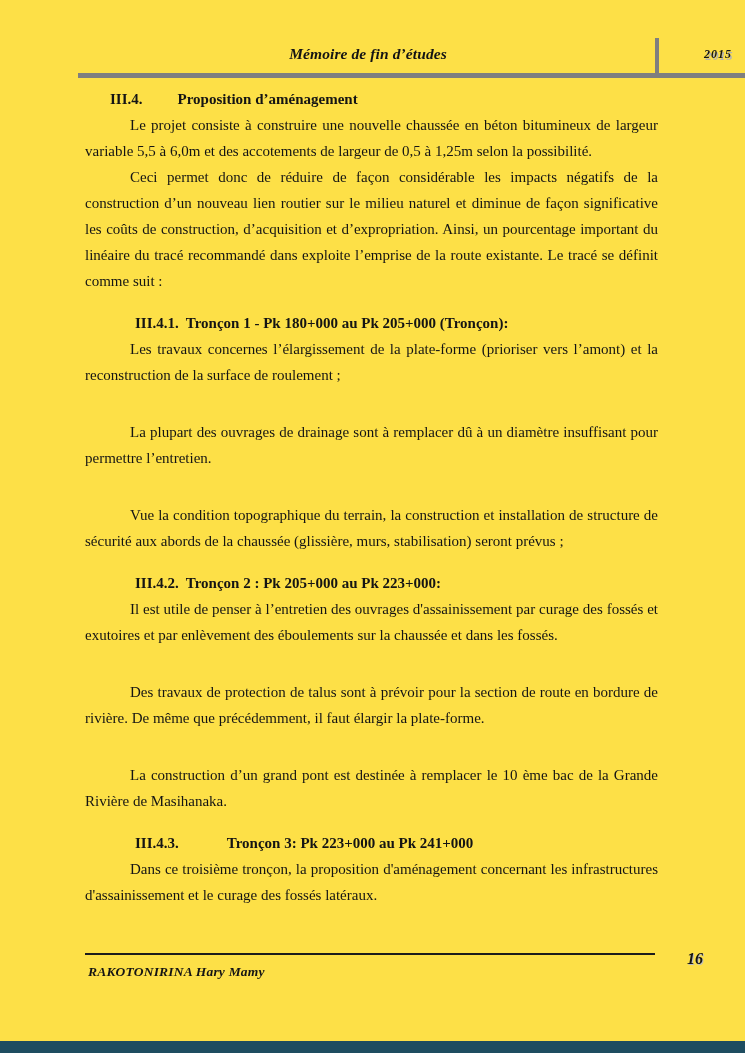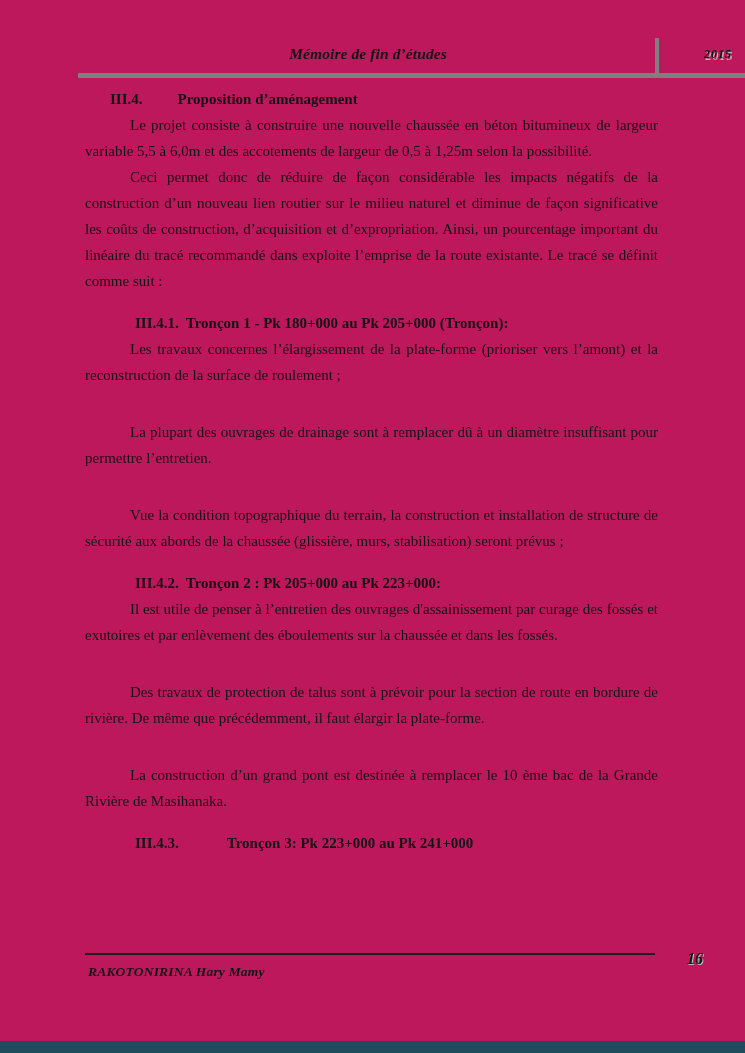--- a/index.html
+++ b/index.html
@@ -5,21 +5,21 @@
   :root{
     --text:#141414;
     --rule_gray:#7f7f7f;
     --footer_rule:#1c1c1c;
     --bottom_bar:#1e4d60;
   }
   html,body{margin:0;padding:0;background:#fff;}
   .page{
     position:relative;
     width:745px;height:1053px;
-    background:#be185d;
+    background:#fde047;
     font-family:"Liberation Serif", serif;
     color:var(--text);
     overflow:hidden;
   }
   
   .page-header{position:absolute;top:40px;left:78px;right:0;height:33px;}
   .header-rule{position:absolute;left:0;right:0;bottom:-5px;height:5px;background:var(--rule_gray);}
   .doc-title{
     position:absolute;left:0;top:5px;width:580px;text-align:center;
     font-size:15.5px;font-weight:bold;font-style:italic;letter-spacing:.1px;
@@ -91,20 +91,21 @@
     </div>
 
     <p>Il est utile de penser à l’entretien des ouvrages d'assainissement par curage des fossés et exutoires et par enlèvement des éboulements sur la chaussée  et dans les fossés.</p>
     <p class="sp">Des travaux de protection de talus sont à prévoir pour la section de route en bordure de rivière. De même que précédemment, il faut élargir la plate-forme.</p>
     <p class="sp">La construction d’un grand pont est destinée à remplacer le 10 ème bac de la Grande Rivière de Masihanaka.</p>
 
     <div class="heading heading-sub">
       <span class="num gap-wide">III.4.3.</span><span class="u">Tronçon 3: Pk 223+000 au Pk 241+000</span>
     </div>
 
+    <p>Dans ce troisième tronçon, la proposition d'aménagement concernant les infrastructures d'assainissement et le curage des fossés latéraux.</p>
 
   </div>
 
   <div class="footer-rule"></div>
   <div class="page-number">16</div>
   <div class="footer-author">RAKOTONIRINA Hary Mamy</div>
 
   <div class="bottom-bar"></div>
 
 </div>

